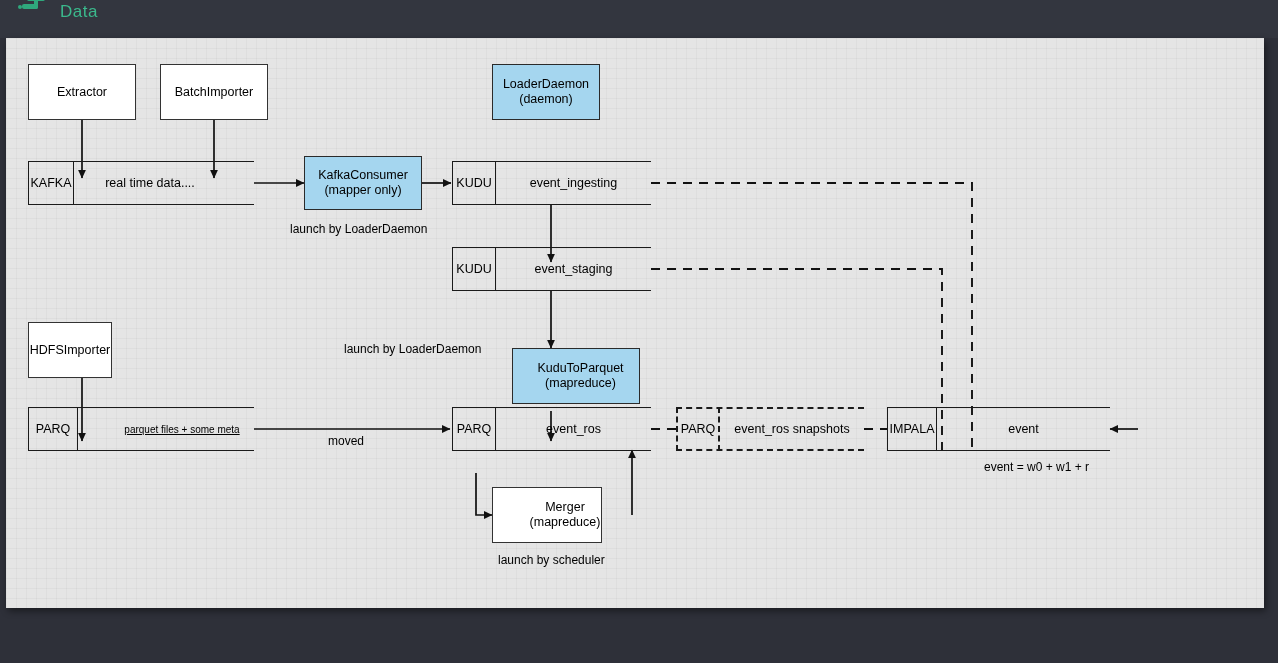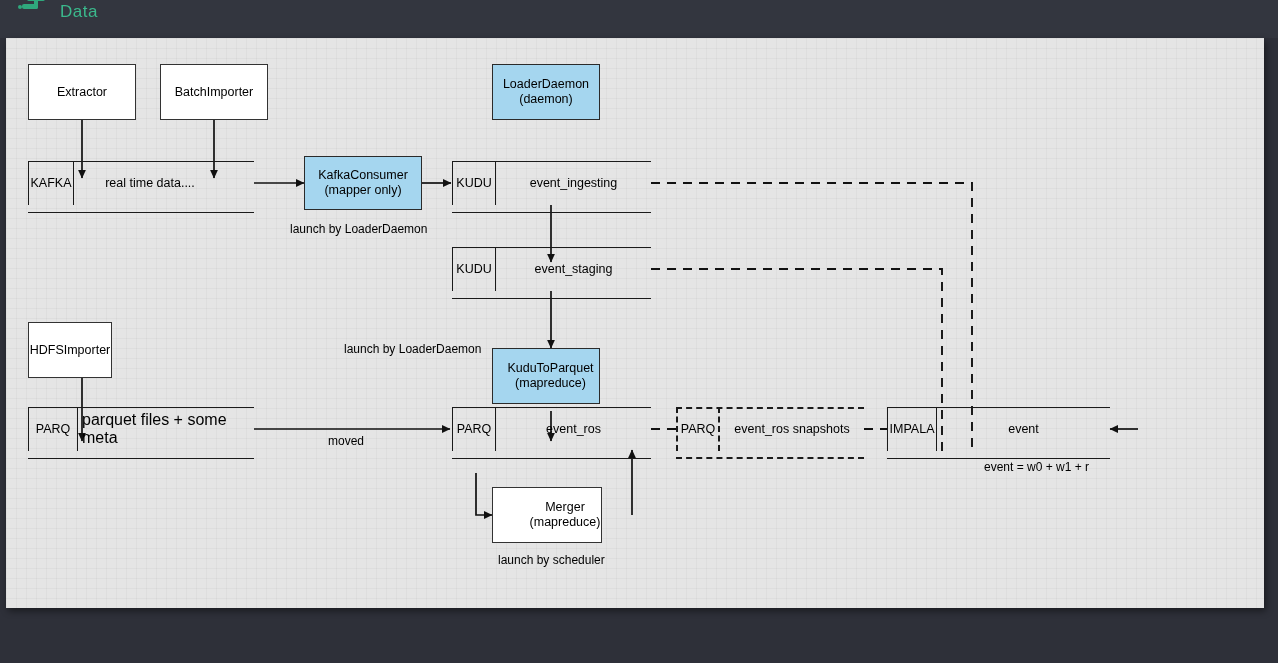--- a/index.html
+++ b/index.html
@@ -41,21 +41,21 @@
   
   .node{
     position:absolute;box-sizing:border-box;
     display:flex;align-items:center;justify-content:center;text-align:center;
     font-size:12.5px;color:#000;line-height:15px;white-space:pre-line;
     border:1.6px solid #333;background:#fff;
   }
   .node.blue{background:#a5d6ef;border-color:#2b2b2b;}
 
   
-  .store{position:absolute;box-sizing:border-box;height:52px;}
+  .store{position:absolute;box-sizing:border-box;height:44px;}
   .store .rule{position:absolute;left:0;height:0;border-top:1.6px solid #1a1a1a;}
   .store .rule.top{top:0;}
   .store .rule.bot{bottom:0;}
   .store .tag{
     position:absolute;left:0;top:0;height:44px;box-sizing:border-box;
     border-left:1.6px solid #1a1a1a;border-right:1.6px solid #1a1a1a;
     display:flex;align-items:center;justify-content:center;
     font-size:12.5px;color:#000;padding:0 5px;
   }
   .store .body{
@@ -138,21 +138,21 @@
     <div class="node" style="left:22px;top:26px;width:108px;height:56px;">Extractor</div>
 
     <div class="node" style="left:154px;top:26px;width:108px;height:56px;">BatchImporter</div>
 
     <div class="node blue" style="left:486px;top:26px;width:108px;height:56px;">LoaderDaemon
 (daemon)</div>
 
     <div class="node blue" style="left:298px;top:118px;width:118px;height:54px;">KafkaConsumer
 (mapper only)</div>
 
-    <div class="node blue" style="left:486px;top:310px;width:108px;height:56px;padding-left:9px;">KuduToParquet
+    <div class="node blue" style="left:506px;top:310px;width:128px;height:56px;padding-left:9px;">KuduToParquet
 (mapreduce)</div>
 
     <div class="node" style="left:22px;top:284px;width:84px;height:56px;">HDFSImporter</div>
 
     <div class="node" style="left:486px;top:449px;width:110px;height:56px;padding-left:36px;">Merger
 (mapreduce)</div>
 
 
     <div class="store" style="left:22px;top:123px;width:226px;">
       <div class="rule top" style="width:226px;"></div>
@@ -172,21 +172,21 @@
       <div class="rule top" style="width:199px;"></div>
       <div class="rule bot" style="width:199px;"></div>
       <div class="tag" style="width:44px;">KUDU</div>
       <div class="body" style="left:44px;width:155px;">event_staging</div>
     </div>
 
     <div class="store" style="left:22px;top:369px;width:226px;">
       <div class="rule top" style="width:226px;"></div>
       <div class="rule bot" style="width:226px;"></div>
       <div class="tag" style="width:50px;">PARQ</div>
-      <div class="body" style="left:54px;width:176px;font-size:16px;">parquet files + some meta</div>
+      <div class="body" style="left:66px;width:176px;font-size:10px;text-decoration:underline;">parquet files + some meta</div>
     </div>
 
     <div class="store" style="left:446px;top:369px;width:199px;">
       <div class="rule top" style="width:199px;"></div>
       <div class="rule bot" style="width:199px;"></div>
       <div class="tag" style="width:44px;">PARQ</div>
       <div class="body" style="left:44px;width:155px;">event_ros</div>
     </div>
 
     <div class="store dashed" style="left:670px;top:369px;width:188px;">

